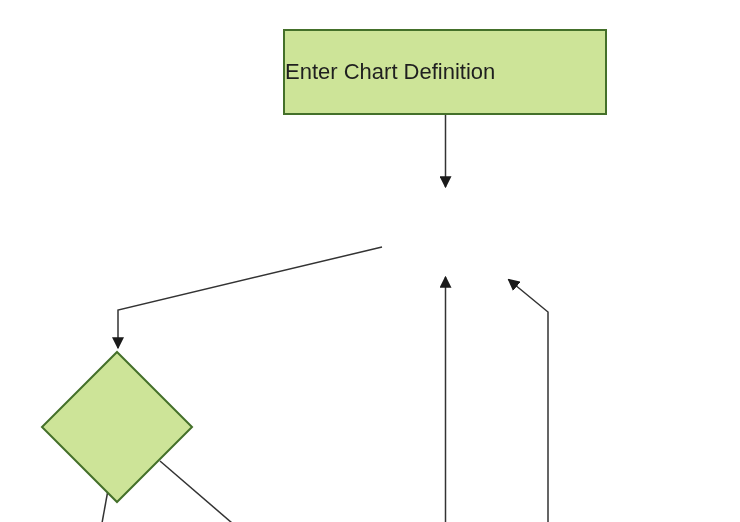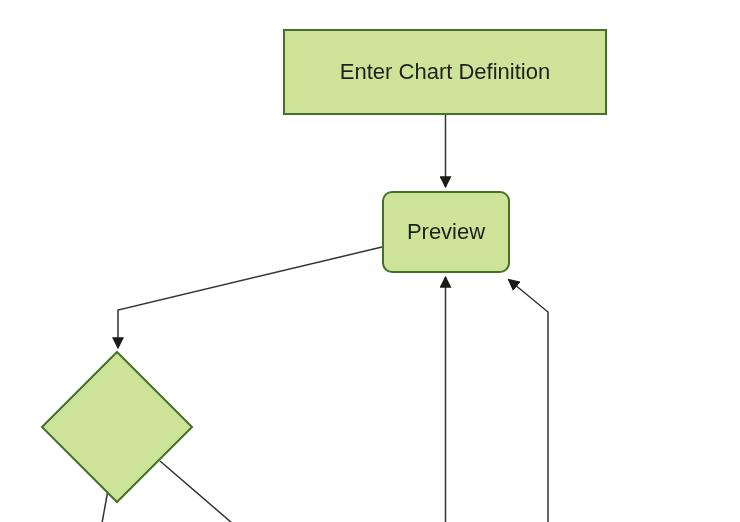--- a/index.html
+++ b/index.html
@@ -36,21 +36,21 @@
     stroke:var(--node-border);
     stroke-width:2px;
   }
   .node{
     position:absolute;
     box-sizing:border-box;
     background:var(--node-fill);
     border:2px solid var(--node-border);
     display:flex;
     align-items:center;
-    justify-content:center;
+    justify-content:flex-start;
     color:var(--label);
     font-size:22px;
     line-height:1.2;
     white-space:nowrap;
   }
   .node.rect{
     left:283px;top:29px;width:324px;height:86px;
     border-radius:0;
   }
   .node.rounded{
@@ -93,18 +93,15 @@
 
     <path class="edge" d="M160,461 L232,523"></path>
 
     <polygon class="diamond" points="117,352 192,427 117,502 42,427"></polygon>
   </svg>
 
   <div class="node rect">
     <span>Enter Chart Definition</span>
   </div>
 
-  <div class="node rounded">
-    <span>Preview</span>
-  </div>
 
 
 </div>
 
 </body></html>

